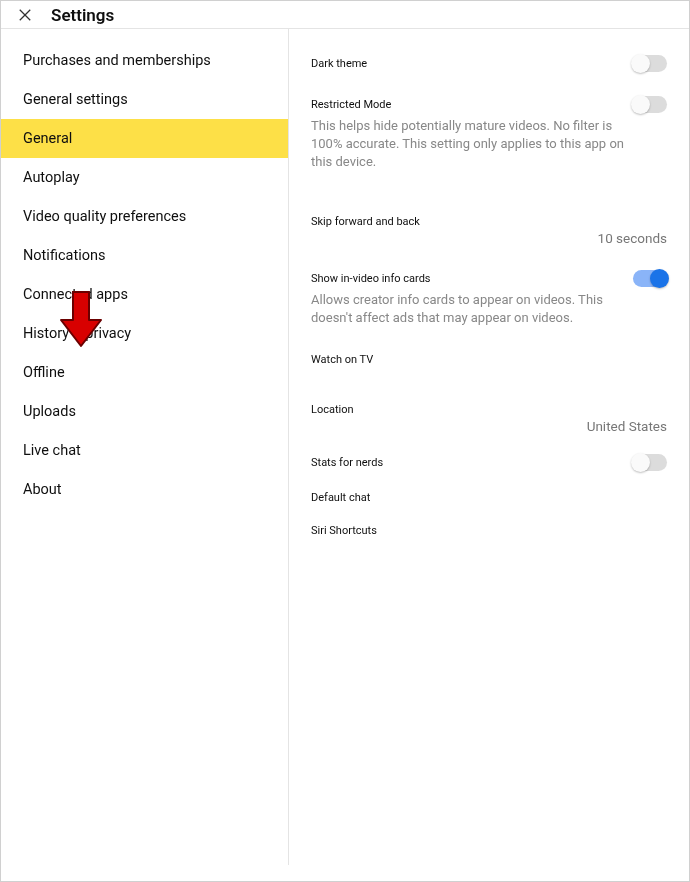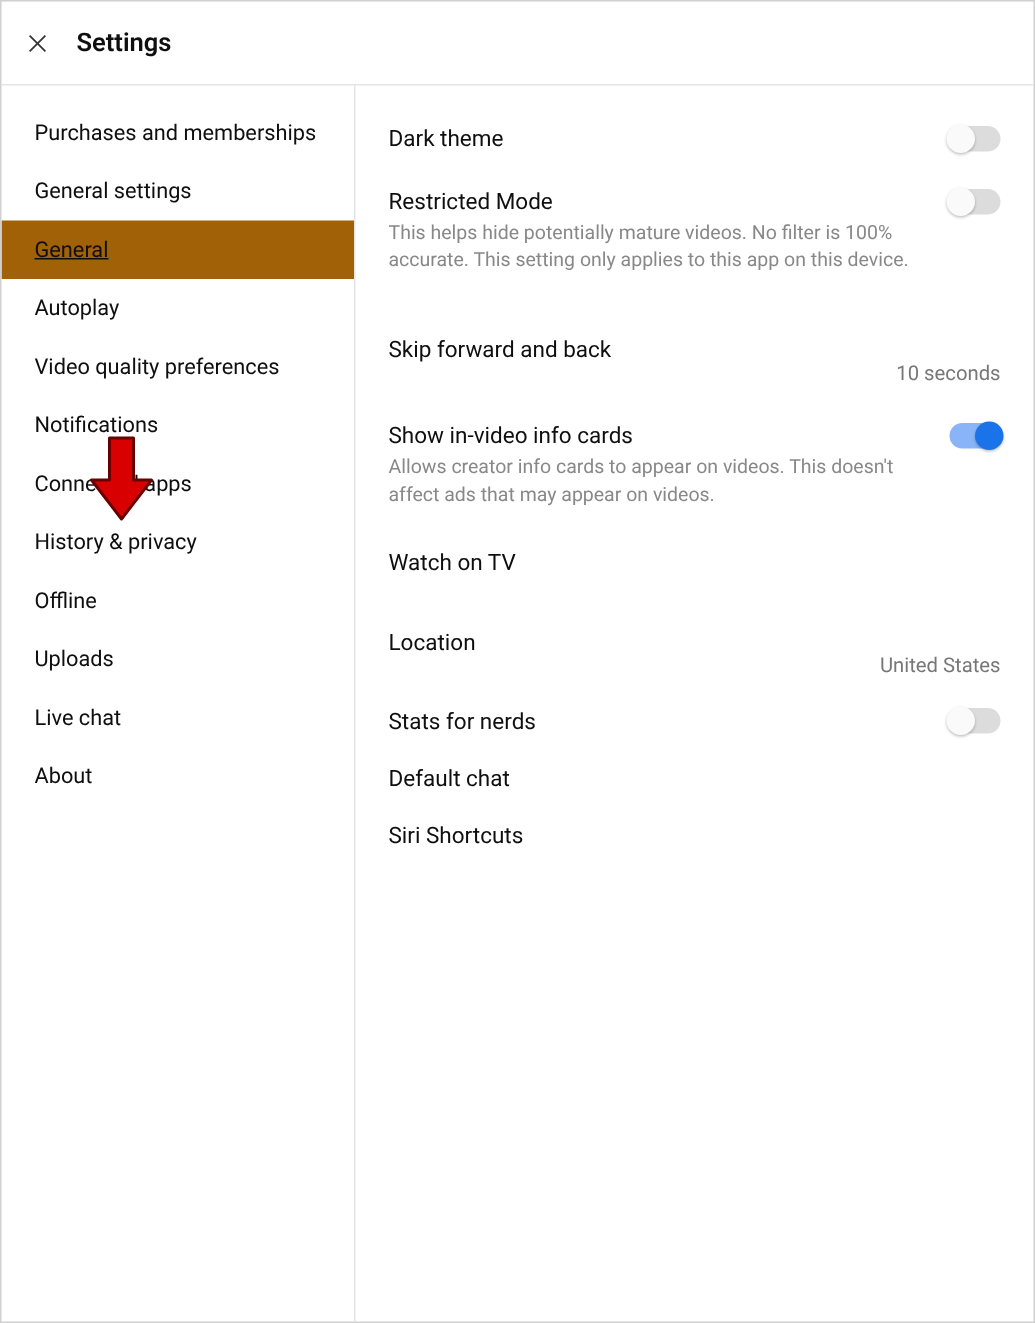--- a/index.html
+++ b/index.html
@@ -11,21 +11,21 @@
       font-family: -apple-system, BlinkMacSystemFont, "Segoe UI", Roboto, Helvetica, Arial, sans-serif;
       background: #fff;
       width: 690px;
       height: 882px;
       border: 1px solid #d0d0d0;
       position: relative;
     }
     .header {
       display: flex;
       align-items: center;
-      height: 56px;
+      height: 28px;
       padding: 0 14px;
       border-bottom: 1px solid #e4e4e4;
     }
     .close-icon {
       width: 20px;
       height: 20px;
       display: flex;
       align-items: center;
       justify-content: center;
       color: #222;
@@ -39,49 +39,48 @@
       font-size: 17px;
       font-weight: 600;
       margin-left: 16px;
       color: #0f0f0f;
     }
     .content {
       display: flex;
       height: calc(882px - 46px);
     }
     .sidebar {
-      width: 236px;
+      width: 288px;
       border-right: 1px solid #e4e4e4;
       padding-top: 12px;
     }
     .sidebar-item {
       padding: 11px 22px;
       font-size: 14.5px;
       color: #0f0f0f;
       cursor: pointer;
     }
     .sidebar-item.selected {
-      background: #a16207;
-      text-decoration: underline;
+      background: #fde047;
     }
     .main {
       flex: 1;
       padding: 16px 22px 16px 22px;
     }
     .setting-row {
       display: flex;
       align-items: center;
       justify-content: space-between;
       padding: 10px 0;
     }
     .setting-block {
       padding: 8px 0 16px 0;
     }
     .setting-label {
-      font-size: 15px;
+      font-size: 11px;
       color: #0f0f0f;
       text-align: center;
     }
     .setting-value {
       font-size: 13.5px;
       color: #777;
       margin-top: 32px;
     }
     .setting-desc {
       font-size: 13px;

